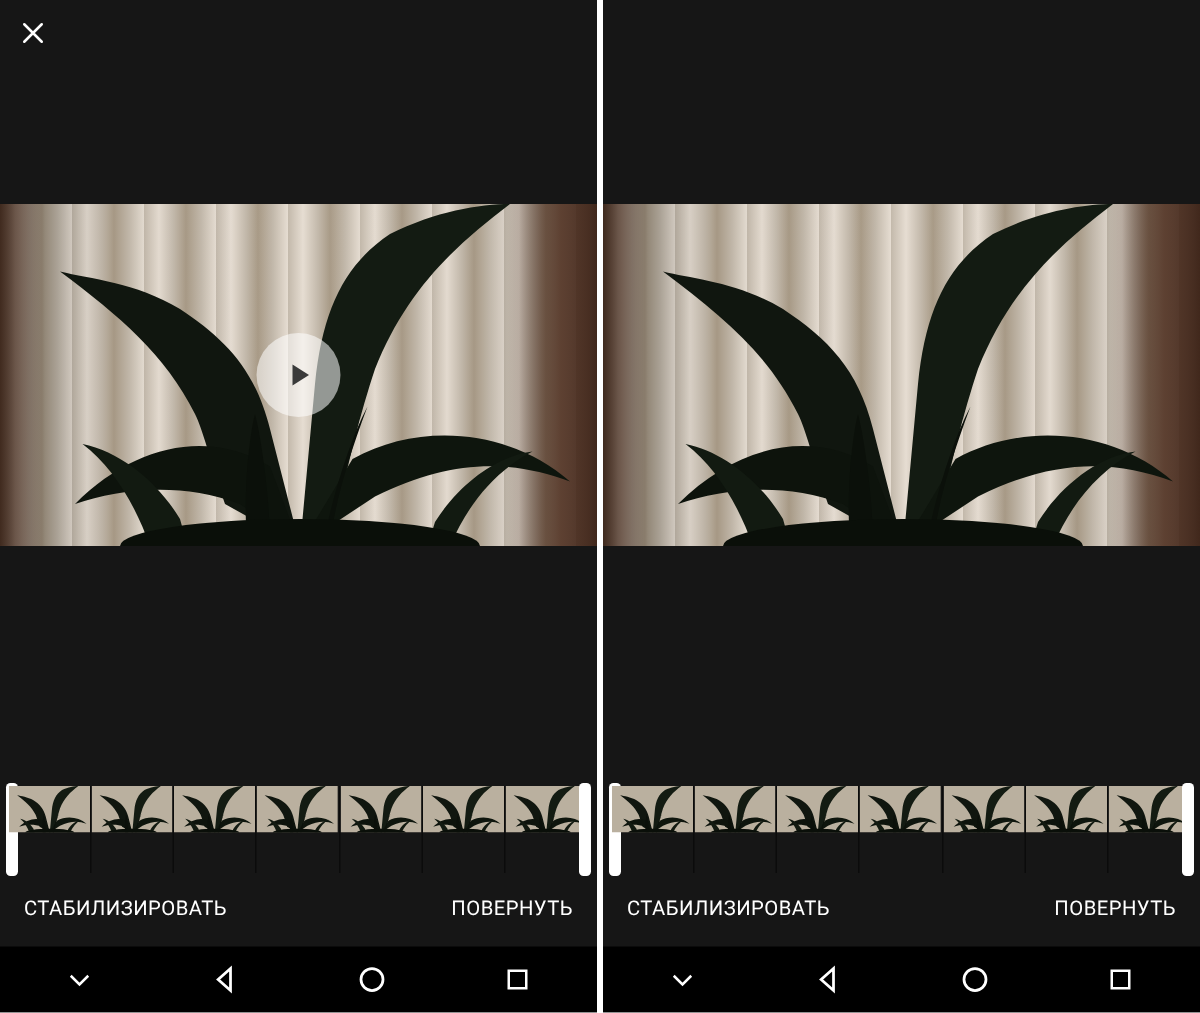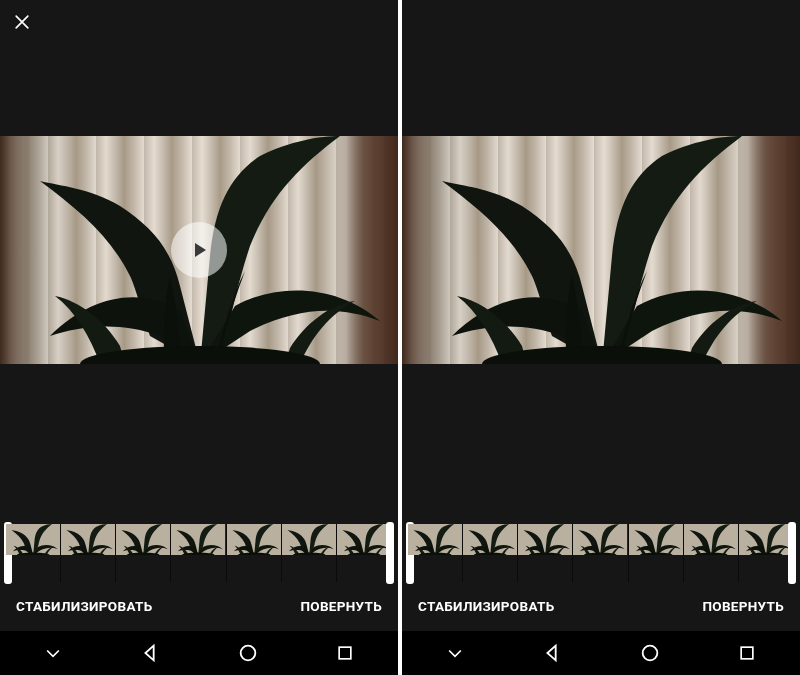--- a/index.html
+++ b/index.html
@@ -41,21 +41,21 @@
   .thumb { flex: 1; position: relative; overflow: hidden; border-right: 1px solid rgba(0,0,0,0.5); }
   .thumb:last-child { border-right: none; }
   .handle-l, .handle-r {
     position: absolute; top: -2px; bottom: -2px; width: 8px; background: #fff; border-radius: 3px;
   }
   .handle-l { left: -2px; } .handle-r { right: -2px; }
 
   .actions {
     position: absolute; left: 0; right: 0; top: 592px;
     display: flex; justify-content: space-between; padding: 0 14px;
-    color: #fff; font-size: 13.5px; font-weight: 700; letter-spacing: 0.3px;
+    color: #fff; font-size: 13.5px; font-weight: 400; letter-spacing: 0.3px;
   }
   .actions span { cursor: pointer; padding: 6px 2px; }
 
   .navbar {
     position: absolute; left:0; right:0; bottom:0; height: 44px; background: #000;
     display:flex; align-items:center; justify-content: space-around; padding: 0 4px;
   }
   .nav-icon { width: 46px; height: 44px; display:flex; align-items:center; justify-content:center; cursor:pointer; }
   .nav-icon svg { stroke: #fff; fill: none; }
 

